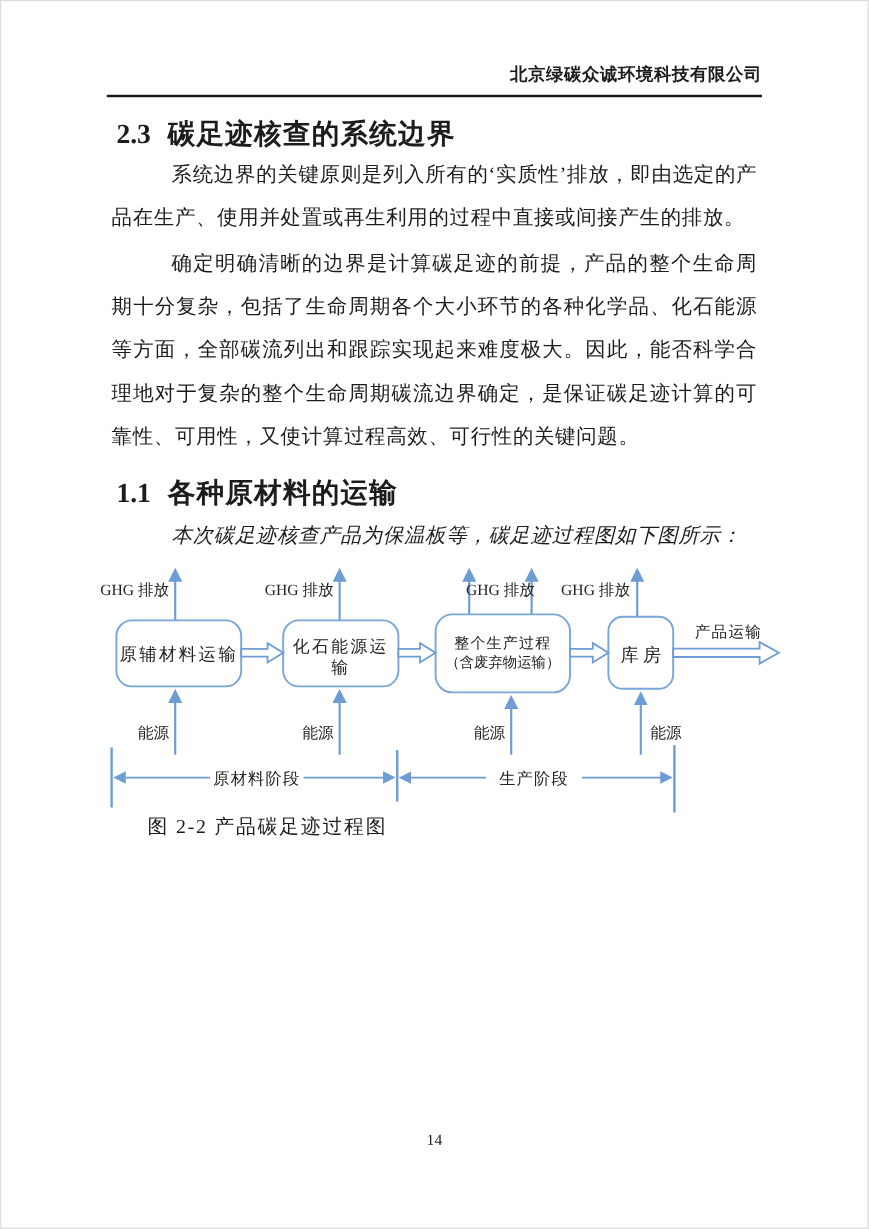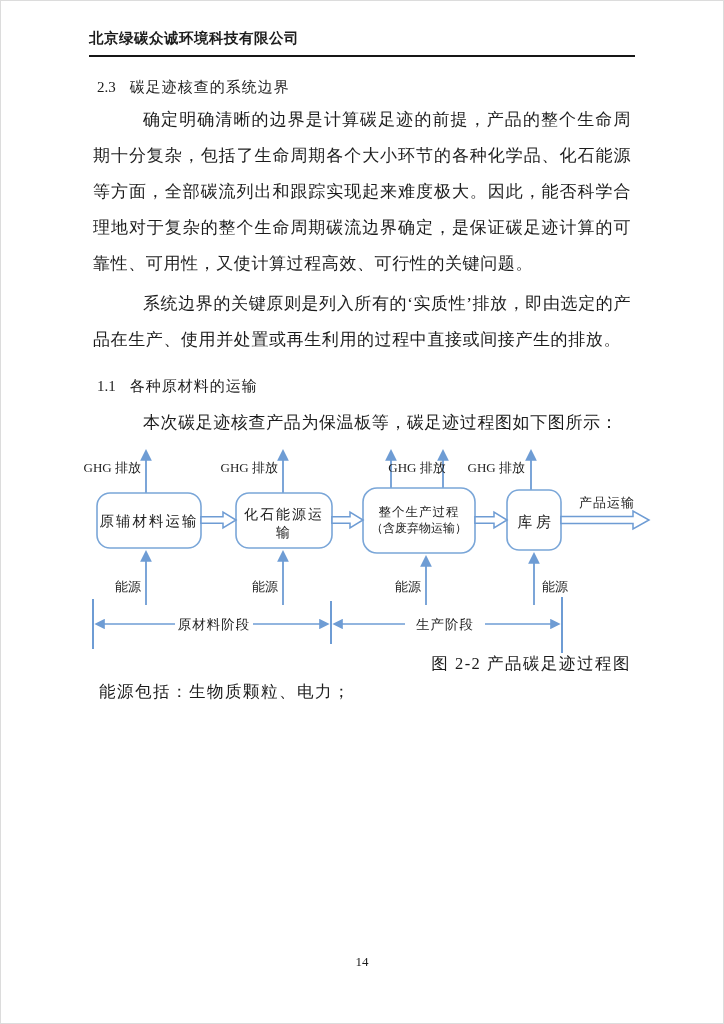--- a/index.html
+++ b/index.html
@@ -7,69 +7,69 @@
     width:724px;height:1024px;
     background:#ffffff;
     font-family:"Liberation Serif","DejaVu Serif",serif;
     color:#1c1c1c;
     position:relative;
     overflow:hidden;
     border:1px solid #dcdcdc;
     box-sizing:border-box;
   }
   .header{
-    display:flex;justify-content:flex-start;align-items:flex-end;
-    margin:28px 88px 0 88px;
+    display:flex;justify-content:flex-end;align-items:flex-end;
+    margin:52px 88px 0 88px;
     padding-bottom:7px;
     border-bottom:2px solid #161616;
     font-weight:bold;font-size:14.5px;letter-spacing:0.5px;
   }
   .content{margin:0 92px;}
   .sec-heading{
-    font-size:15px;font-weight:normal;letter-spacing:1px;
+    font-size:23px;font-weight:bold;letter-spacing:1px;
     margin:18px 0 0 4px;line-height:25px;
   }
   .sec-heading .num{margin-right:14px;letter-spacing:0;}
   p.body-par{
     font-size:17px;line-height:36px;
     text-align:justify;text-indent:50px;
     letter-spacing:0.6px;
     margin:2px 0 0 0;
   }
-  p.intro-par{margin-top:6px;}
+  p.intro-par{margin-top:6px;font-style:italic;}
   .diagram-wrap{margin:2px 0 0 -32px;width:660px;}
   svg text{font-family:"Liberation Serif","DejaVu Serif",serif;fill:#222222;}
   .fig-caption{
-    text-align:right;font-size:16.5px;letter-spacing:1.5px;
+    text-align:left;font-size:16.5px;letter-spacing:1.5px;
     margin:-6px 0 0 30px;
   }
   .note-line{
     font-size:16.5px;letter-spacing:1.5px;
     margin:6px 0 0 6px;
   }
   .footer{
     position:absolute;left:0;right:0;top:941px;
-    text-align:center;font-size:13px;margin-top:12px;
+    text-align:center;font-size:13px;
   }
 </style>
 </head>
 <body>
 
 <div class="header">
   <span>北京绿碳众诚环境科技有限公司</span>
 </div>
 
 <div class="content">
 
   <div class="sec-heading">
     <span class="num">2.3</span><span>碳足迹核查的系统边界</span>
   </div>
 
+  <p class="body-par" style="margin-top:4px">系统边界的关键原则是列入所有的‘实质性’排放，即由选定的产品在生产、使用并处置或再生利用的过程中直接或间接产生的排放。</p>
   <p class="body-par">确定明确清晰的边界是计算碳足迹的前提，产品的整个生命周期十分复杂，包括了生命周期各个大小环节的各种化学品、化石能源等方面，全部碳流列出和跟踪实现起来难度极大。因此，能否科学合理地对于复杂的整个生命周期碳流边界确定，是保证碳足迹计算的可靠性、可用性，又使计算过程高效、可行性的关键问题。</p>
-  <p class="body-par" style="margin-top:4px">系统边界的关键原则是列入所有的‘实质性’排放，即由选定的产品在生产、使用并处置或再生利用的过程中直接或间接产生的排放。</p>
 
   <div class="sec-heading" style="margin-top:16px">
     <span class="num">1.1</span><span>各种原材料的运输</span>
   </div>
 
   <p class="body-par intro-par">本次碳足迹核查产品为保温板等，碳足迹过程图如下图所示：</p>
 
   <div class="diagram-wrap">
     <svg width="660" height="212" viewBox="0 0 660 212">
       <defs>
@@ -128,17 +128,16 @@
       <line x1="192" y1="181" x2="266" y2="181" stroke="#6e9cd4" stroke-width="1.6" marker-end="url(#tri)"></line>
 
       <line x1="274" y1="181" x2="344" y2="181" stroke="#6e9cd4" stroke-width="1.6" marker-start="url(#tri)"></line>
       <text x="384" y="186" font-size="13.5" letter-spacing="1" text-anchor="middle">生产阶段</text>
       <line x1="424" y1="181" x2="497" y2="181" stroke="#6e9cd4" stroke-width="1.6" marker-end="url(#tri)"></line>
     </svg>
   </div>
 
   <div class="fig-caption">图 2-2 产品碳足迹过程图</div>
 
-  <div class="note-line">能源包括：生物质颗粒、电力；</div>
 
 </div>
 
 <div class="footer">14</div>
 
 </body></html>

